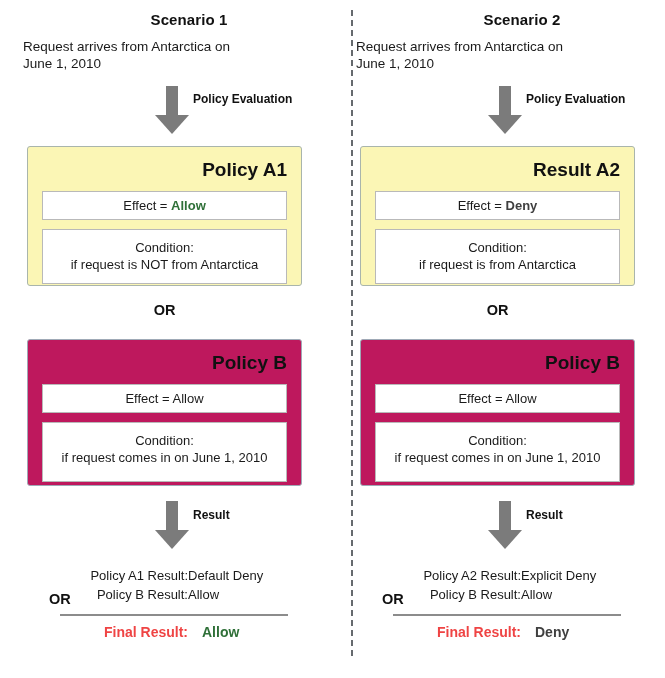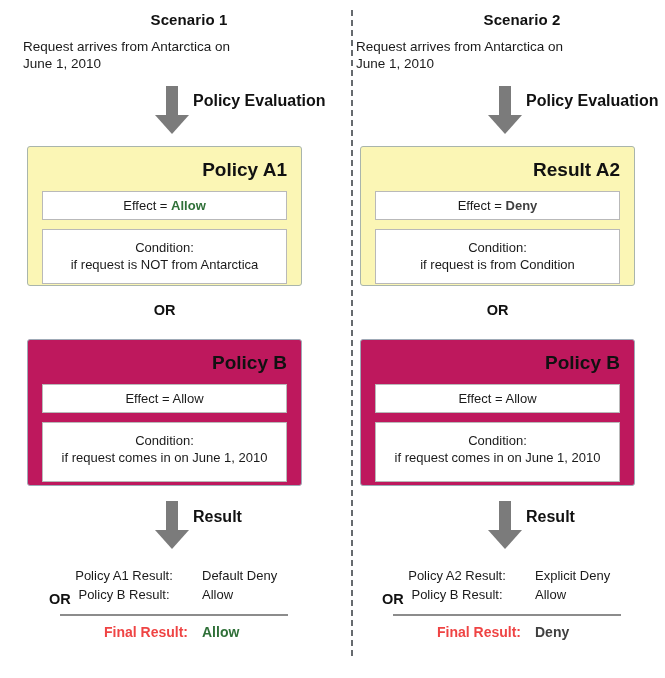--- a/index.html
+++ b/index.html
@@ -85,21 +85,21 @@
     left: 0;
     top: 29px;
     width: 0;
     height: 0;
     border-left: 17px solid transparent;
     border-right: 17px solid transparent;
     border-top: 19px solid #7b7b7b;
   }
   .arrow-label {
     position: absolute;
-    font-size: 16px;
+    font-size: 12px;
     font-weight: bold;
     color: #111111;
     white-space: nowrap;
   }
 
   .arrow-policy       { left: 132px; top: 86px; }
   .arrow-policy-label { left: 170px; top: 92px; }
   .arrow-result       { left: 132px; top: 501px; }
   .arrow-result-label { left: 170px; top: 508px; }
 
@@ -191,21 +191,21 @@
     top: 0;
     width: 239px;
     border-collapse: collapse;
   }
   .result-table td {
     font-size: 13px;
     color: #1a1a1a;
     padding: 2px 0;
     vertical-align: middle;
   }
-  .result-table td.label { text-align: center; width: 128px; padding-right: 14px; white-space: nowrap;}
+  .result-table td.label { text-align: right; width: 128px; white-space: nowrap;}
   .result-table td.value { text-align: left;  white-space: nowrap; }
 
   .result-rule {
     position: absolute;
     left: 11px;
     top: 48px;
     width: 228px;
     height: 0;
     border-top: 2px solid #8c8c8c;
   }
@@ -318,21 +318,21 @@
     </div>
     <div class="arrow-label arrow-policy-label">Policy Evaluation</div>
 
     <div class="policy-box yellow">
       <div class="policy-name">Result A2</div>
       <div class="slot effect">
         <span>Effect = </span><span class="val-deny">Deny</span>
       </div>
       <div class="slot condition">
         <div>Condition:</div>
-        <div>if request is from Condition</div>
+        <div>if request is from Antarctica</div>
       </div>
     </div>
 
     <div class="or-connector">OR</div>
 
     <div class="policy-box blue">
       <div class="policy-name">Policy B</div>
       <div class="slot effect">
         <span>Effect = </span><span class="val-plain">Allow</span>
       </div>

